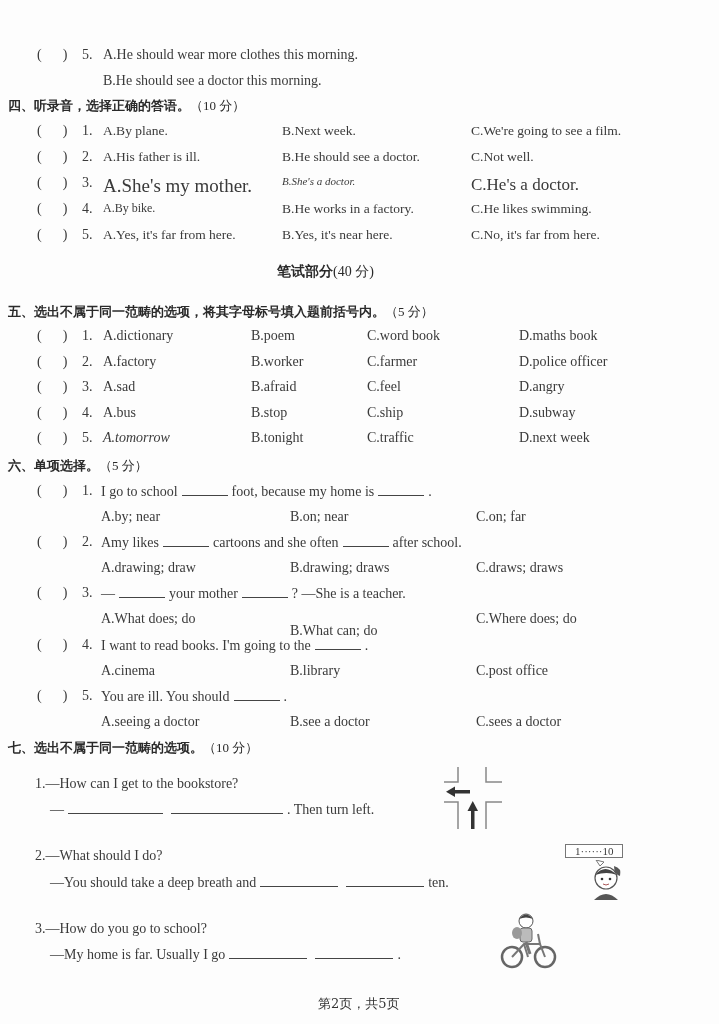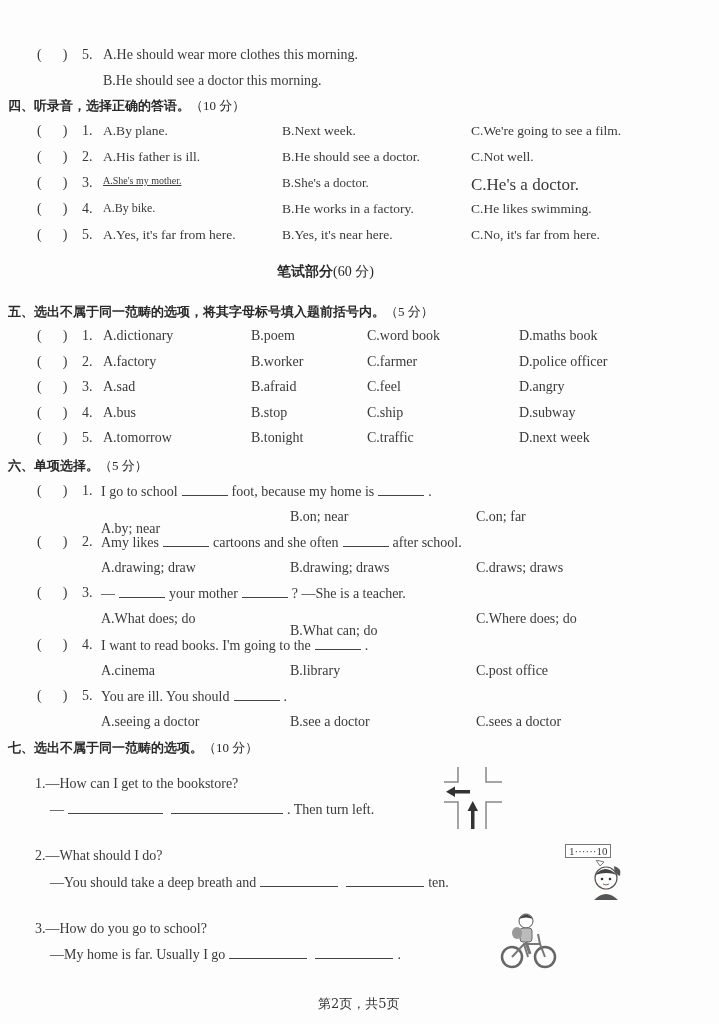--- a/index.html
+++ b/index.html
@@ -32,37 +32,37 @@
   <div class="abs" style="left:103px;top:123px;font-size:13.5px;">A.By plane.</div>
   <div class="abs" style="left:282px;top:123px;font-size:13.5px;">B.Next week.</div>
   <div class="abs" style="left:471px;top:123px;font-size:13.5px;">C.We're going to see a film.</div>
   <div class="abs" style="left:37px;top:149px;">(&nbsp;&nbsp;&nbsp;&nbsp;&nbsp;&nbsp;)</div>
   <div class="abs" style="left:82px;top:149px;"><span>2</span>.</div>
   <div class="abs" style="left:103px;top:149px;font-size:13.5px;">A.His father is ill.</div>
   <div class="abs" style="left:282px;top:149px;font-size:13.5px;">B.He should see a doctor.</div>
   <div class="abs" style="left:471px;top:149px;font-size:13.5px;">C.Not well.</div>
   <div class="abs" style="left:37px;top:175px;">(&nbsp;&nbsp;&nbsp;&nbsp;&nbsp;&nbsp;)</div>
   <div class="abs" style="left:82px;top:175px;"><span>3</span>.</div>
-  <div class="abs" style="left:103px;top:175px;font-size:10px;text-decoration:underline;">A.She's my mother.</div>
-  <div class="abs" style="left:282px;top:175px;font-size:13px;">B.She's a doctor.</div>
+  <div class="abs" style="left:103px;top:175px;font-size:19px;">A.She's my mother.</div>
+  <div class="abs" style="left:282px;top:175px;font-size:11px;font-style:italic;">B.She's a doctor.</div>
   <div class="abs" style="left:471px;top:175px;font-size:17px;">C.He's a doctor.</div>
   <div class="abs" style="left:37px;top:201px;">(&nbsp;&nbsp;&nbsp;&nbsp;&nbsp;&nbsp;)</div>
   <div class="abs" style="left:82px;top:201px;"><span>4</span>.</div>
   <div class="abs" style="left:103px;top:201px;font-size:12px;">A.By bike.</div>
   <div class="abs" style="left:282px;top:201px;font-size:13.5px;">B.He works in a factory.</div>
   <div class="abs" style="left:471px;top:201px;font-size:13.5px;">C.He likes swimming.</div>
   <div class="abs" style="left:37px;top:227px;">(&nbsp;&nbsp;&nbsp;&nbsp;&nbsp;&nbsp;)</div>
   <div class="abs" style="left:82px;top:227px;"><span>5</span>.</div>
   <div class="abs" style="left:103px;top:227px;font-size:13.5px;">A.Yes, it's far from here.</div>
   <div class="abs" style="left:282px;top:227px;font-size:13.5px;">B.Yes, it's near here.</div>
   <div class="abs" style="left:471px;top:227px;font-size:13.5px;">C.No, it's far from here.</div>
   </div>
 
 <div class="abs center-title" style="left:277px;top:263px;">
-  <span>笔试部分</span><span style="font-weight:normal;font-family:'Liberation Serif',serif;">(60 分)</span>
+  <span>笔试部分</span><span style="font-weight:normal;font-family:'Liberation Serif',serif;">(40 分)</span>
 </div>
 
 <div class="abs sec" style="left:8px;top:303px;">
   <span>五、选出不属于同一范畴的选项，将其字母标号填入题前括号内。</span><span class="pts">（5 分）</span>
 </div>
 <div id="s5">
   <div class="abs" style="left:37px;top:328px;">(&nbsp;&nbsp;&nbsp;&nbsp;&nbsp;&nbsp;)</div>
   <div class="abs" style="left:82px;top:328px;"><span>1</span>.</div>
   <div class="abs" style="left:103px;top:328px;">A.dictionary</div>
   <div class="abs" style="left:251px;top:328px;">B.poem</div>
@@ -81,34 +81,34 @@
   <div class="abs" style="left:367px;top:379px;">C.feel</div>
   <div class="abs" style="left:519px;top:379px;">D.angry</div>
   <div class="abs" style="left:37px;top:404.5px;">(&nbsp;&nbsp;&nbsp;&nbsp;&nbsp;&nbsp;)</div>
   <div class="abs" style="left:82px;top:404.5px;"><span>4</span>.</div>
   <div class="abs" style="left:103px;top:404.5px;">A.bus</div>
   <div class="abs" style="left:251px;top:404.5px;">B.stop</div>
   <div class="abs" style="left:367px;top:404.5px;">C.ship</div>
   <div class="abs" style="left:519px;top:404.5px;">D.subway</div>
   <div class="abs" style="left:37px;top:430px;">(&nbsp;&nbsp;&nbsp;&nbsp;&nbsp;&nbsp;)</div>
   <div class="abs" style="left:82px;top:430px;"><span>5</span>.</div>
-  <div class="abs" style="left:103px;top:430px;">A.tomorrow</div>
+  <div class="abs" style="left:103px;top:430px;font-style:italic;">A.tomorrow</div>
   <div class="abs" style="left:251px;top:430px;">B.tonight</div>
   <div class="abs" style="left:367px;top:430px;">C.traffic</div>
   <div class="abs" style="left:519px;top:430px;">D.next week</div>
   </div>
 
 <div class="abs sec" style="left:8px;top:457px;">
   <span>六、单项选择。</span><span class="pts">（5 分）</span>
 </div>
 <div id="s6">
   <div class="abs" style="left:37px;top:483px;">(&nbsp;&nbsp;&nbsp;&nbsp;&nbsp;&nbsp;)</div>
   <div class="abs" style="left:82px;top:483px;"><span>1</span>.</div>
   <div class="abs" style="left:101px;top:483px;"><span>I go to school</span><span class="blank" style="width:46px"></span><span>foot, because my home is</span><span class="blank" style="width:46px"></span><span>.</span></div>
-  <div class="abs" style="left:101px;top:509px;margin-top:12px;">A.by; near</div>
+  <div class="abs" style="left:101px;top:509px;">A.by; near</div>
   <div class="abs" style="left:290px;top:509px;">B.on; near</div>
   <div class="abs" style="left:476px;top:509px;">C.on; far</div>
   <div class="abs" style="left:37px;top:534.2px;">(&nbsp;&nbsp;&nbsp;&nbsp;&nbsp;&nbsp;)</div>
   <div class="abs" style="left:82px;top:534.2px;"><span>2</span>.</div>
   <div class="abs" style="left:101px;top:534.2px;"><span>Amy likes</span><span class="blank" style="width:46px"></span><span>cartoons and she often</span><span class="blank" style="width:46px"></span><span>after school.</span></div>
   <div class="abs" style="left:101px;top:560.2px;">A.drawing; draw</div>
   <div class="abs" style="left:290px;top:560.2px;">B.drawing; draws</div>
   <div class="abs" style="left:476px;top:560.2px;">C.draws; draws</div>
   <div class="abs" style="left:37px;top:585.4px;">(&nbsp;&nbsp;&nbsp;&nbsp;&nbsp;&nbsp;)</div>
   <div class="abs" style="left:82px;top:585.4px;"><span>3</span>.</div>
@@ -152,21 +152,21 @@
   <rect x="31" y="44" width="3.5" height="20" fill="#333"></rect>
   <polygon points="32.75,36 27.5,46 38,46" fill="#333"></polygon>
 </svg>
 
 <div class="abs" style="left:35px;top:848px;">
   <span>2.</span><span>—What should I do?</span>
 </div>
 <div class="abs" style="left:50px;top:874px;">
   <span>—You should take a deep breath and</span><span class="blank" style="width:78px"></span><span class="blank" style="width:78px"></span><span>ten.</span>
 </div>
-<div class="abs" style="left:565px;top:844px;border:1px solid #777;padding:0 3px;font-size:11px;background:#fff;">1······10</div>
+<div class="abs" style="left:565px;top:844px;border:1px solid #777;padding:0 9px;font-size:11px;background:#fff;">1······10</div>
 <svg class="abs" style="left:586px;top:860px;" width="45" height="42">
   <polygon points="10,0 14,6 18,2" fill="#fff" stroke="#777"></polygon>
   <path d="M28,6 q8,2 6,10 q-6,-2 -6,-10z" fill="#555"></path>
   <circle cx="20" cy="18" r="11" fill="#fff" stroke="#555" stroke-width="1.2"></circle>
   <path d="M9,15 q10,-12 22,0 q-10,-4 -22,0z" fill="#444"></path>
   <circle cx="16" cy="19" r="1.3" fill="#333"></circle>
     <circle cx="24" cy="19" r="1.3" fill="#333"></circle>
   <path d="M17,24 q3,2 6,0" stroke="#a55" fill="none"></path>
   <path d="M8,40 q12,-12 24,0z" fill="#555"></path>
 </svg>

